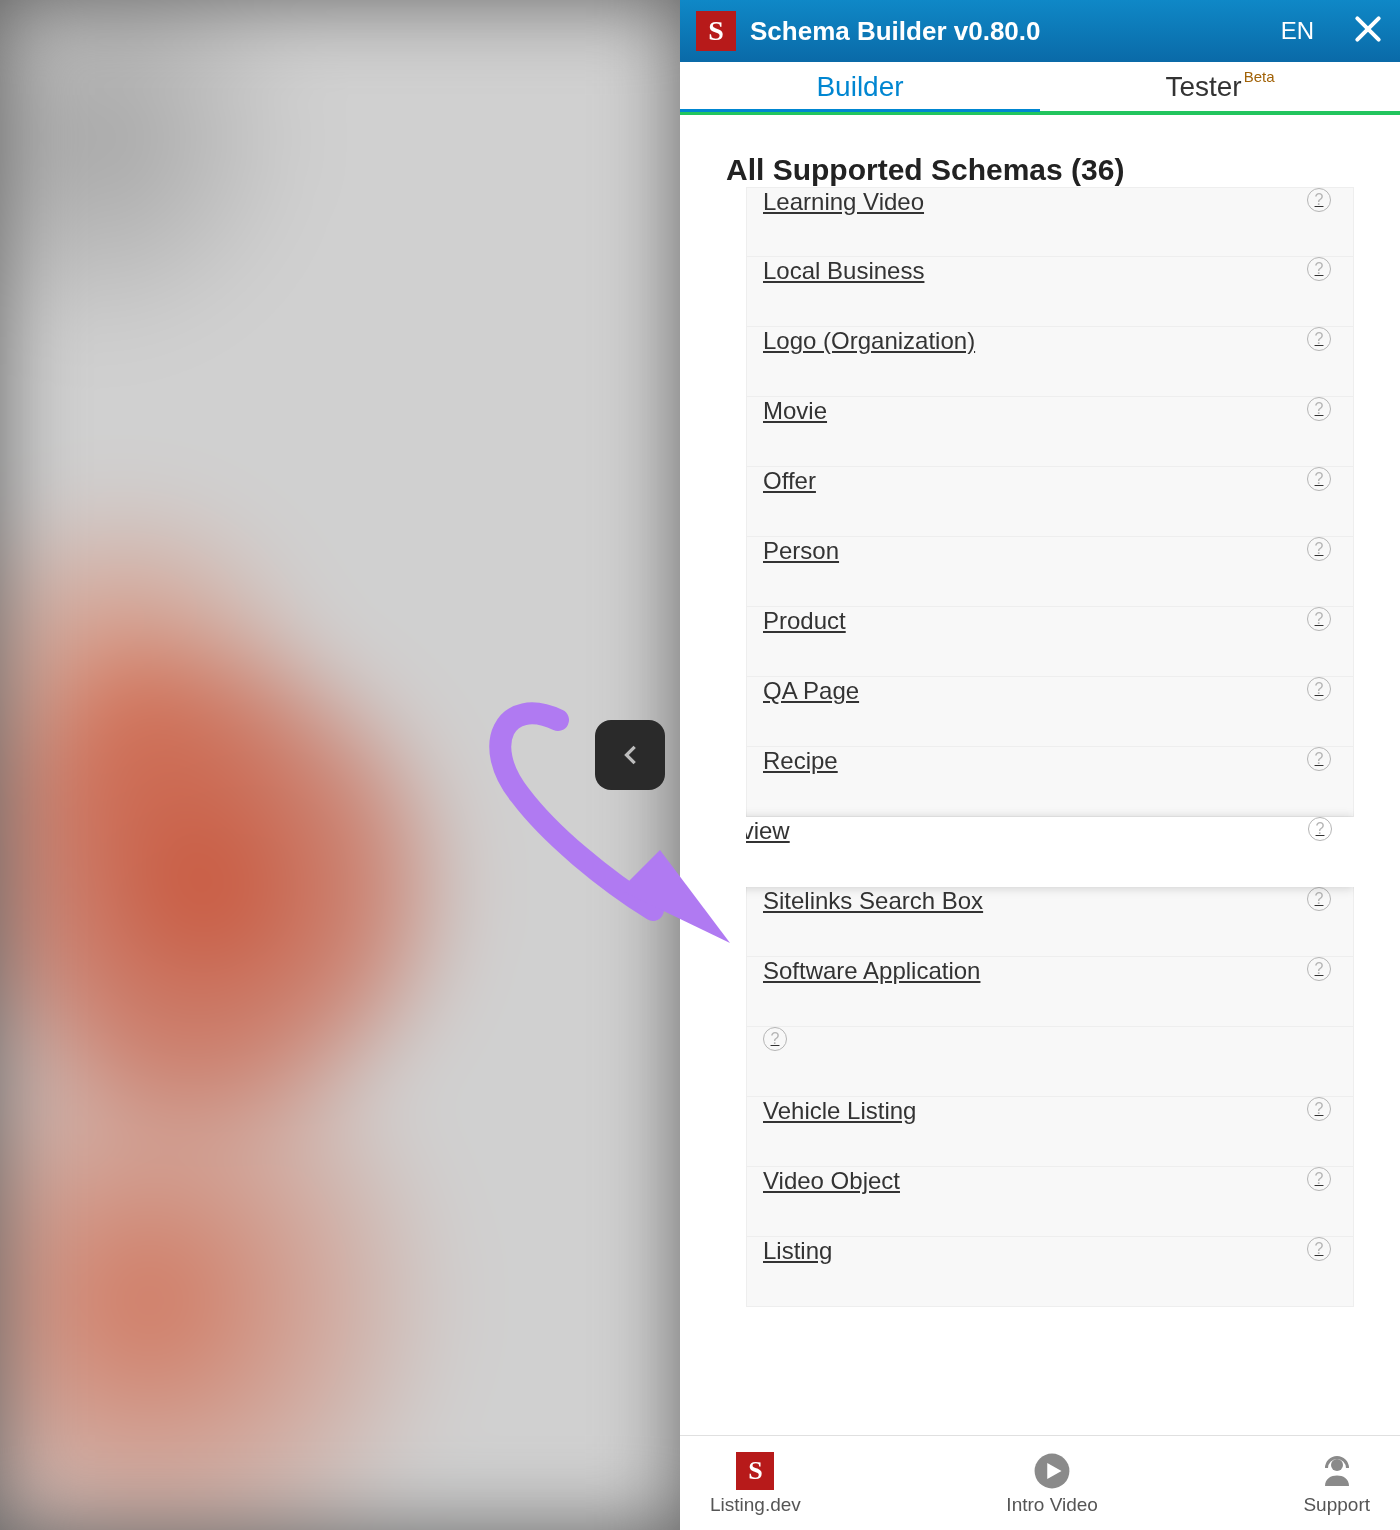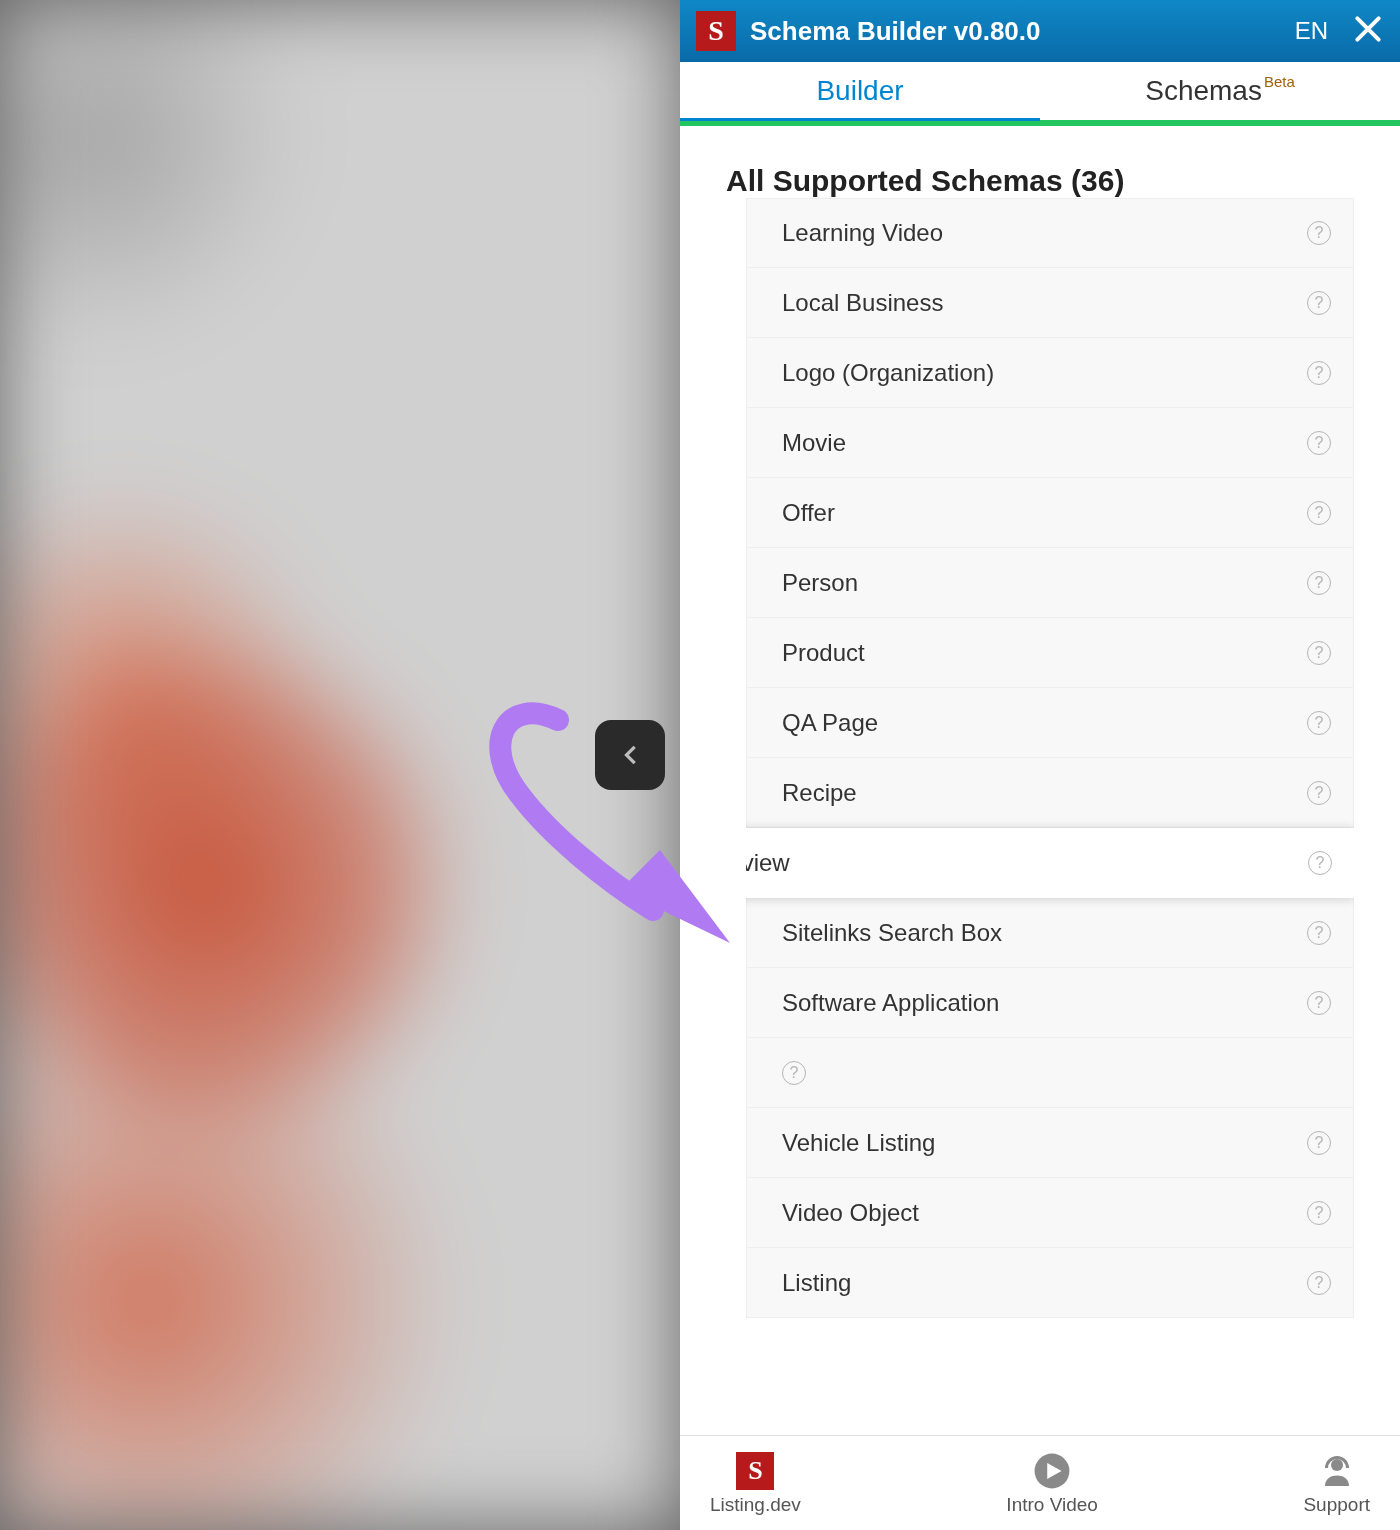--- a/index.html
+++ b/index.html
@@ -85,28 +85,28 @@
     font-family: 'Times New Roman', serif;
     font-weight: 600;
     font-size: 28px;
     color: #fff;
   }
   .title-text {
     font-size: 26px;
     font-weight: 600;
     flex: 1;
   }
-  .lang-btn { font-size: 24px; font-weight: 500; cursor: pointer; margin-right: 10px;}
+  .lang-btn { font-size: 24px; font-weight: 500; cursor: pointer; margin-right: 24px;}
   .close-btn svg { width: 32px; height: 32px; }
 
   
   .tabs {
     display: flex;
-    height: 64px;
-    border-bottom: 6px solid #22c55e;
+    height: 53px;
+    border-bottom: 4px solid #22c55e;
   }
   .tab {
     flex: 1;
     display:flex; align-items:center; justify-content:center;
     font-size: 28px;
     color: #333;
     cursor:pointer;
     position: relative;
   }
   .tab.active {
@@ -144,25 +144,26 @@
     top:0; left:20px; right:6px; bottom:32px;
     overflow-y: auto;
   }
   .schema-list::-webkit-scrollbar { width: 6px; }
   .schema-list::-webkit-scrollbar-thumb { background: #999; }
   .schema-item {
     height: 70px;
     background: #f8f8f8;
     border: 1px solid #eee;
     border-top: none;
-    display:flex; align-items:center;
-    padding: 0 22px 0 35px;
+    display:flex; align-items:flex-start;
+    padding: 0 22px 0 16px;
     font-size: 24px;
     color: #333;
     cursor: pointer;
+    text-decoration: underline;
   }
   .schema-item:first-child { border-top: 1px solid #eee; }
   .schema-item-label { flex: 1; }
   .help-icon {
     width: 24px; height: 24px;
     border: 1.6px solid #b5b5b5;
     border-radius: 50%;
     display:flex;align-items:center;justify-content:center;
     color:#b5b5b5; font-size:16px; font-weight:500;
   }
@@ -235,21 +236,21 @@
           <path d="M4 4 L20 20 M20 4 L4 20" stroke="#fff" stroke-width="3" fill="none" stroke-linecap="round"></path>
         </svg>
     </div>
   </div>
 
   <div class="tabs">
     <div class="tab active">
       <span>Builder</span>
     </div>
     <div class="tab">
-      <span>Schemas</span>
+      <span>Tester</span>
         <sup>Beta</sup>
     </div>
   </div>
 
   <div class="content">
     <div class="section-title">All Supported Schemas (36)</div>
     <div class="list-wrap">
       <div class="schema-list" id="schema-list">
           <div class="schema-item">
             <span class="schema-item-label">Learning Video</span>

